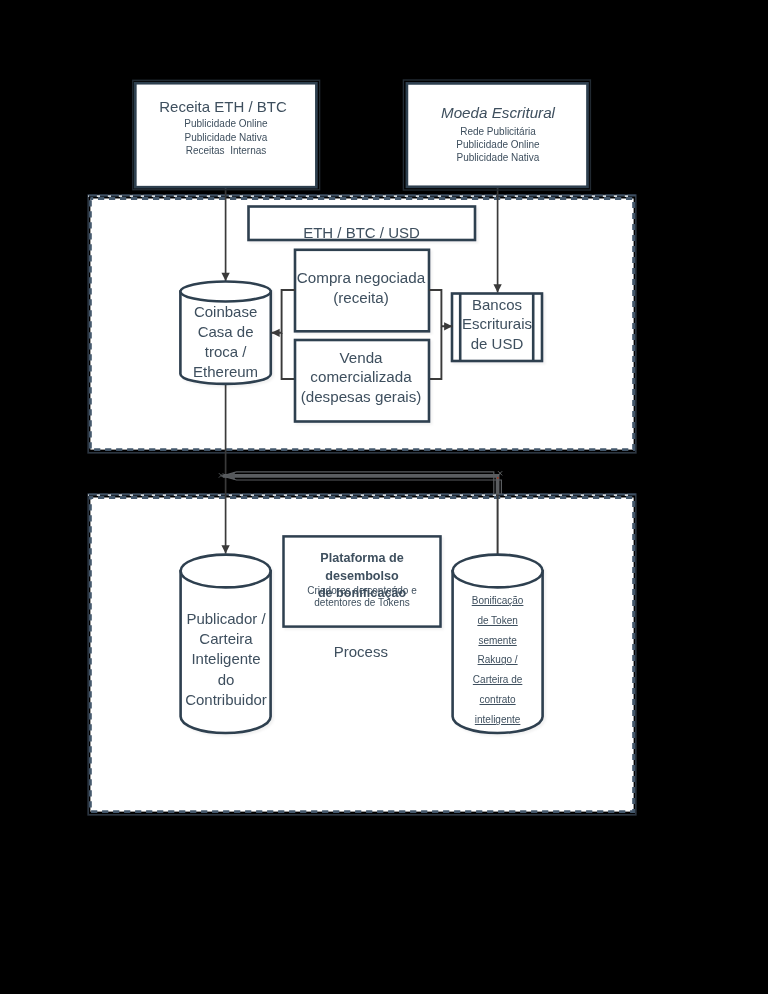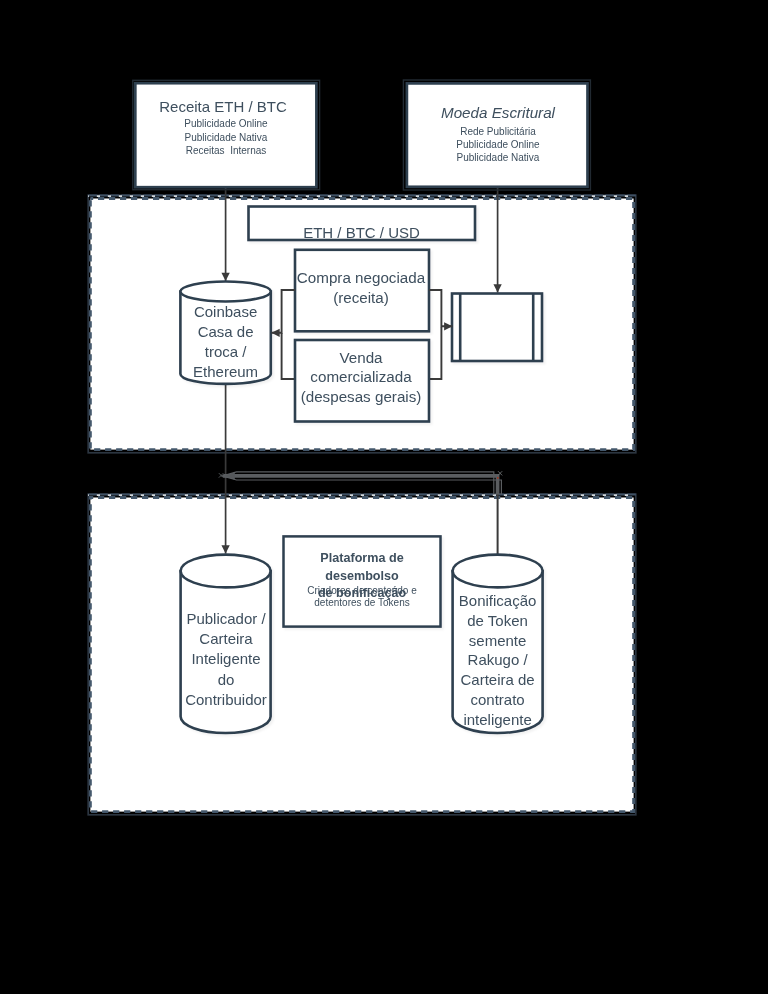--- a/index.html
+++ b/index.html
@@ -126,34 +126,38 @@
 (receita)</div>
 <div class="lbl" style="left:294px;top:347.9px;width:134px;font-size:15.2px;line-height:19.6px;">Venda
 comercializada
 (despesas gerais)</div>
 
 <div class="lbl" style="left:180.6px;top:302.4px;width:90px;font-size:15px;line-height:19.8px;">Coinbase
 Casa de
 troca /
 Ethereum</div>
 
+<div class="lbl" style="left:451px;top:295.2px;width:92px;font-size:15px;line-height:19.3px;">Bancos
+Escriturais
+de USD</div>
 
 <div class="lbl" style="left:283.5px;top:550.3px;width:157px;font-size:12.6px;line-height:17.2px;font-weight:bold;">Plataforma de desembolso
 de bonificação</div>
 <div class="lbl" style="left:283.5px;top:584.9px;width:157px;font-size:10px;line-height:12.5px;">Criadores de conteúdo e
 detentores de Tokens</div>
 
+<div class="lbl" style="left:282.3px;top:641.9px;width:157px;font-size:15px;line-height:20px;">Process</div>
 
 <div class="lbl" style="left:176px;top:609px;width:100px;font-size:15px;line-height:20.2px;text-align:center;">Publicador /
 Carteira
 Inteligente
 do
 Contribuidor</div>
 
-<div class="lbl" style="left:447.6px;top:590.7px;width:100px;font-size:15px;line-height:19.9px;">Bonificação
+<div class="lbl" style="left:447.6px;top:590.7px;width:100px;font-size:10px;line-height:19.9px;text-decoration:underline;">Bonificação
 de Token
 semente
 Rakugo /
 Carteira de
 contrato
 inteligente</div>
 
 </div>
 
 </body></html>

